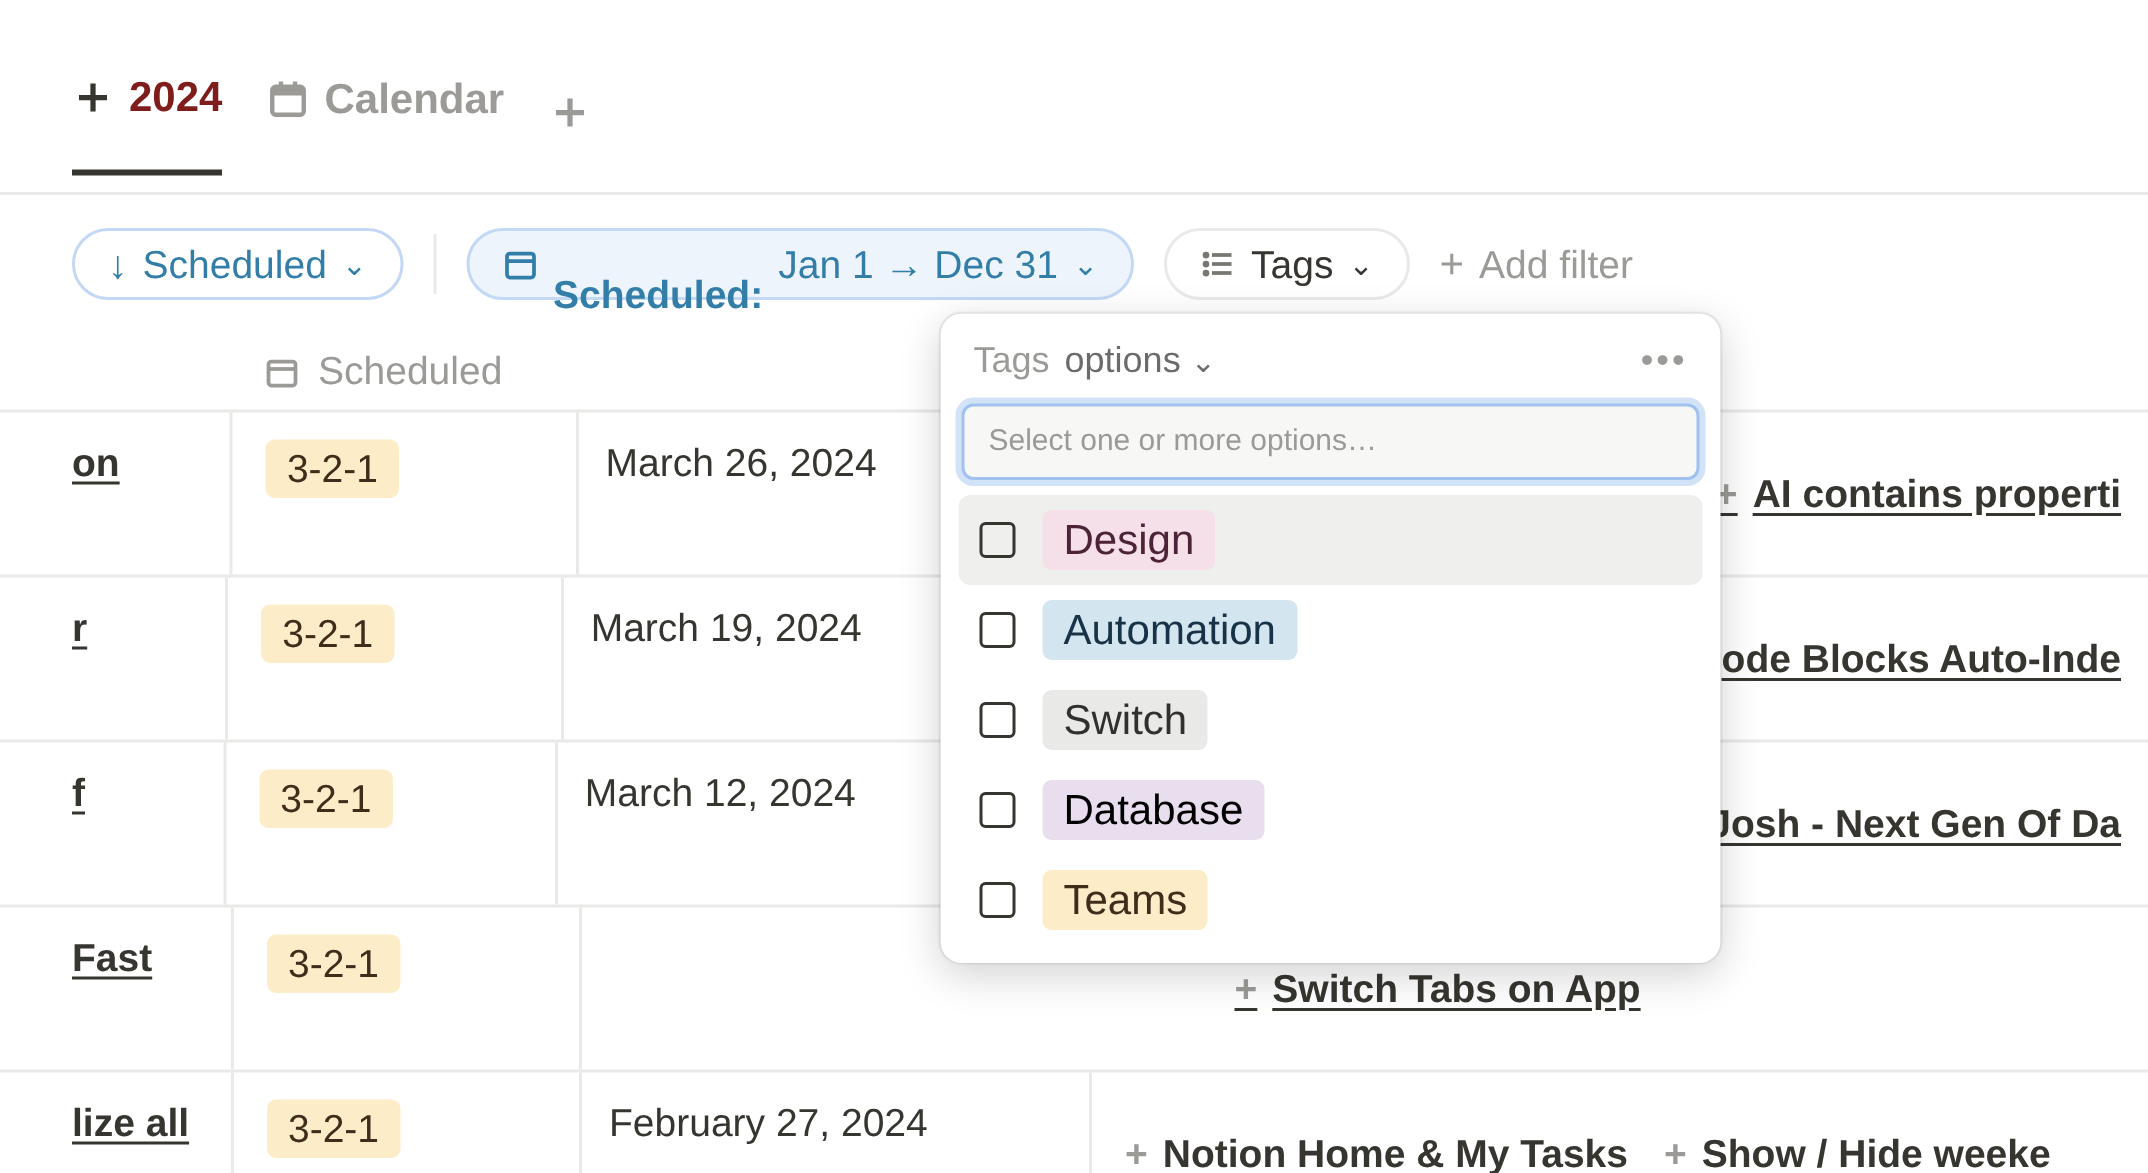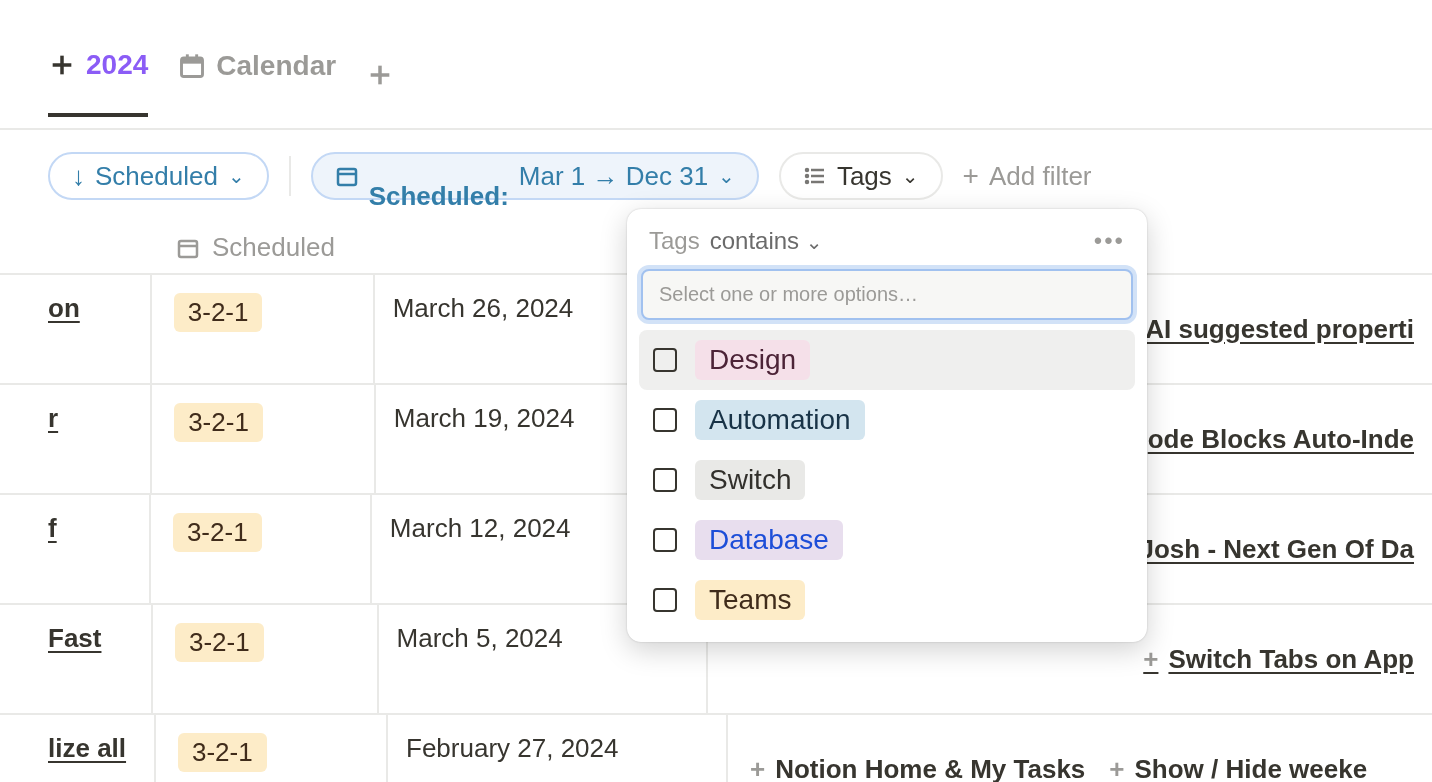--- a/index.html
+++ b/index.html
@@ -26,21 +26,21 @@
       display: flex;
       align-items: center;
       gap: 10px;
       padding: 18px 0 32px 0;
       color: #9b9a97;
       cursor: pointer;
       font-size: 28px;
       font-weight: 600;
     }
     .tab.active {
-      color: #8b5cf6;
+      color: #7f1d1d;
       border-bottom: 4px solid #37352f;
       margin-bottom: -2px;
     }
     .tab .icon { width: 28px; height: 28px; display:flex; align-items:center; justify-content:center; color: inherit; }
     .tab.active .icon { color:#37352f; }
     .tab:not(.active) .icon { color:#9b9a97; }
     .tab-add { color:#9b9a97; font-size:30px; padding-bottom:14px; }
 
     
     .filters-row {
@@ -193,21 +193,21 @@
       flex-shrink:0;
     }
     .tag-chip {
       border-radius:6px;
       padding: 4px 14px;
       font-size:28px;
     }
     .tag-design { background:#f5e0e9; color:#4c2337; }
     .tag-automation { background:#d3e5ef; color:#183347; }
     .tag-update { background:#e9e9e7; color:#32302c; }
-    .tag-database { background:#e8deee; color:#1d4ed8; }
+    .tag-database { background:#e8deee; color:#000000; }
     .tag-teams { background:#fdecc8; color:#402c1b; }
 
     .chev { font-size:20px; }
     .icon svg { width:100%; height:100%; }
   </style>
 </head>
 <body>
 
 <div class="tabs-row">
   <div class="tab active">
@@ -248,21 +248,21 @@
   </div>
   <div class="divider-v"></div>
   <div class="pill date-filter">
     <span style="display:inline-flex;width:24px;height:24px;">
       <svg viewBox="0 0 24 24" fill="none" stroke="#337ea9" stroke-width="2.5">
           <rect x="3" y="5" width="18" height="16" rx="2"></rect>
           <line x1="3" y1="10" x2="21" y2="10"></line>
         </svg>
     </span>
     <span class="label-part"><span>Scheduled</span>:</span>
-    <span>Mar 1 → Dec 31</span>
+    <span>Jan 1 → Dec 31</span>
     <span class="chev">⌄</span>
   </div>
   <div class="pill tags-filter">
     <span style="display:inline-flex;width:24px;height:24px;">
       <svg viewBox="0 0 24 24" fill="none" stroke="#787774" stroke-width="2.5">
           <line x1="8" y1="6" x2="21" y2="6"></line>
           <line x1="8" y1="12" x2="21" y2="12"></line>
           <line x1="8" y1="18" x2="21" y2="18"></line>
           <circle cx="4" cy="6" r="1" fill="#787774"></circle>
           <circle cx="4" cy="12" r="1" fill="#787774"></circle>
@@ -292,21 +292,21 @@
 </div>
 
 <div class="data-rows">
     <div class="data-row">
       <div class="cell title">on</div>
       <div class="cell newsletter"><span class="badge-321">3-2-1</span></div>
       <div class="cell scheduled">March 26, 2024</div>
       <div class="cell extras" style="padding-left: 420px;">
         <div class="extras-item">
           <span class="plus-ic" style="text-decoration: none;">+</span>
-          <span>AI suggested properti</span>
+          <span>AI contains properti</span>
         </div>
       </div>
     </div>
     <div class="data-row">
       <div class="cell title">r</div>
       <div class="cell newsletter"><span class="badge-321">3-2-1</span></div>
       <div class="cell scheduled">March 19, 2024</div>
       <div class="cell extras" style="padding-left: 420px;">
         <div class="extras-item">
           <span class="plus-ic" style="text-decoration: none;">+</span>
@@ -321,21 +321,20 @@
       <div class="cell extras" style="padding-left: 420px;">
         <div class="extras-item">
           <span class="plus-ic" style="text-decoration: none;">+</span>
           <span>Josh - Next Gen Of Da</span>
         </div>
       </div>
     </div>
     <div class="data-row">
       <div class="cell title">Fast</div>
       <div class="cell newsletter"><span class="badge-321">3-2-1</span></div>
-      <div class="cell scheduled">March 5, 2024</div>
       <div class="cell extras" style="padding-left: 435px;">
         <div class="extras-item">
           <span class="plus-ic" style="text-decoration: none;">+</span>
           <span>Switch Tabs on App</span>
         </div>
       </div>
     </div>
     <div class="data-row">
       <div class="cell title">lize all</div>
       <div class="cell newsletter"><span class="badge-321">3-2-1</span></div>
@@ -350,21 +349,21 @@
           <span>Show / Hide weeke</span>
         </div>
       </div>
     </div>
   </div>
 
 <div class="popover">
   <div class="popover-header">
     <span class="label">Tags</span>
     <span class="cond">
-      <span>contains</span>
+      <span>options</span>
       <span class="chev">⌄</span>
     </span>
     <span class="more">•••</span>
   </div>
   <input class="popover-input" type="text" placeholder="Select one or more options…" style="">
   <div class="options">
       <div class="option highlight">
         <span class="checkbox"></span>
         <span class="tag-chip tag-design">Design</span>
       </div>

